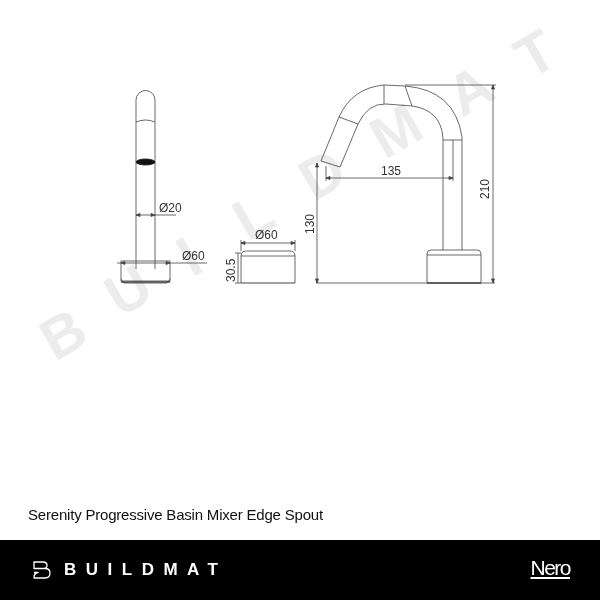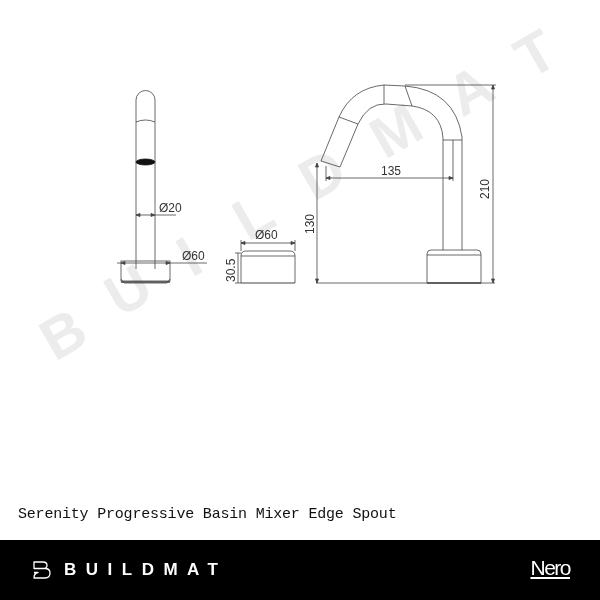--- a/index.html
+++ b/index.html
@@ -1,21 +1,21 @@
 <!DOCTYPE html>
 <html><head>
 <meta charset="utf-8">
 <style>
   html, body { margin: 0; padding: 0; }
   body { width: 600px; height: 600px; background: #ffffff; position: relative; overflow: hidden; font-family: "Liberation Sans", sans-serif; }
   .drawing { position: absolute; left: 0; top: 0; width: 600px; height: 500px; }
   .drawing svg { display: block; }
   .watermark { font-family: "Liberation Sans", sans-serif; font-weight: 700; fill: #ececec; font-size: 58px; }
   .dim-text { font-family: "Liberation Sans", sans-serif; font-size: 12px; fill: #333; }
-  .product-title { position: absolute; left: 18px; top: 506px; font-family: Liberation Mono, monospace; font-size: 15px; color: #111; letter-spacing: -0.2px; }
+  .product-title { position: absolute; left: 28px; top: 506px; font-family: Liberation Sans, sans-serif; font-size: 15px; color: #111; letter-spacing: -0.2px; }
   .footer { position: absolute; left: 0; top: 540px; width: 600px; height: 60px; background: #000; }
   .brand { position: absolute; left: 32px; top: 20px; display: flex; align-items: center; }
   .brand-logo { width: 20px; height: 20px; margin-right: 12px; }
   .brand-name { color: #fff; font-family: "Liberation Sans", sans-serif; font-weight: 700; font-size: 17px; letter-spacing: 9.5px; }
   .supplier { position: absolute; right: 30px; top: 16px; color: #fff; font-family: "Liberation Sans", sans-serif; font-size: 21px; letter-spacing: -1.5px; font-weight: 300; text-decoration: underline; }
 </style>
 </head>
 <body>
 
 <div class="drawing">

